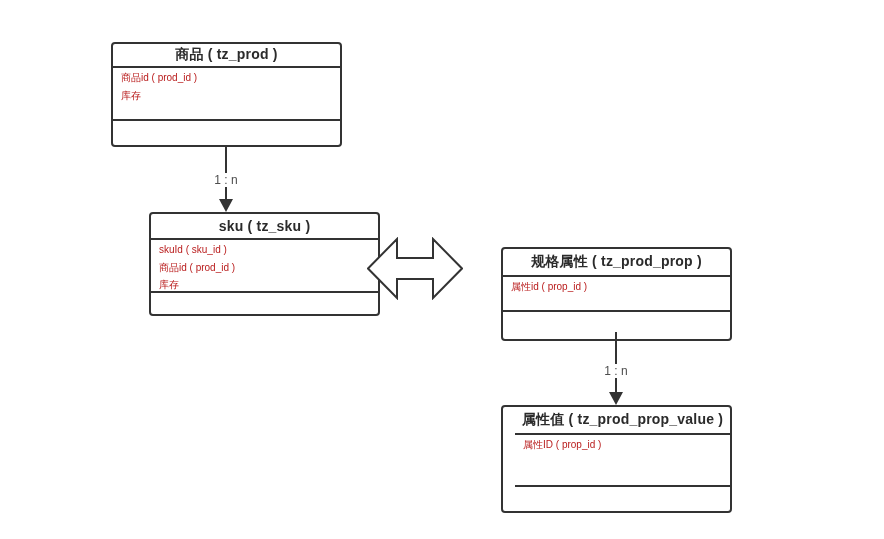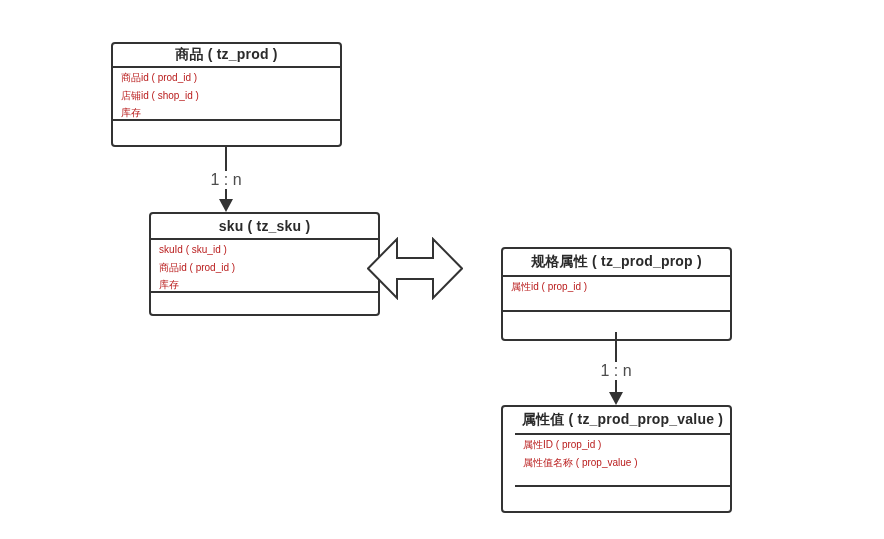--- a/index.html
+++ b/index.html
@@ -63,38 +63,37 @@
     height: 0;
     border-left: 7px solid transparent;
     border-right: 7px solid transparent;
     border-top: 13px solid #333333;
   }
   .connector-label {
     position: absolute;
     transform: translate(-50%, -50%);
     background: #ffffff;
     padding: 0 3px;
-    font-size: 16px;
+    font-size: 12px;
     color: #4d4d4d;
     white-space: nowrap;
   }
   .double-arrow {
     position: absolute;
   }
 </style>
 </head>
 <body>
 
 <div class="canvas">
 
   <div class="entity" style="left:111px; top:42px; width:231px; height:105px;">
     <div class="entity-title" style="height:24px;">商品 ( tz_prod )</div>
     <div class="entity-fields" style="height:53px;">
       <div class="field">商品id ( prod_id )</div>
-      <div class="field">店铺id ( shop_id )</div>
       <div class="field">库存</div>
     </div>
     <div class="entity-footer"></div>
   </div>
 
   <div class="connector-line" style="left:225px; top:147px; height:54px;"></div>
   <div class="arrowhead-down" style="left:219px; top:199px;"></div>
   <div class="connector-label" style="left:226px; top:180px;">1 : n</div>
 
   <div class="entity" style="left:111px; top:212px; width:231px; height:104px;margin-left:38px;">
@@ -120,18 +119,17 @@
   </div>
 
   <div class="connector-line" style="left:615px; top:332px; height:62px;"></div>
   <div class="arrowhead-down" style="left:609px; top:392px;"></div>
   <div class="connector-label" style="left:616px; top:371px;">1 : n</div>
 
   <div class="entity" style="left:501px; top:405px; width:231px; height:108px;padding-left:12px;">
     <div class="entity-title" style="height:28px;">属性值 ( tz_prod_prop_value )</div>
     <div class="entity-fields" style="height:52px;">
       <div class="field">属性ID ( prop_id )</div>
-      <div class="field">属性值名称 ( prop_value )</div>
     </div>
     <div class="entity-footer"></div>
   </div>
 
 </div>
 
 </body></html>

